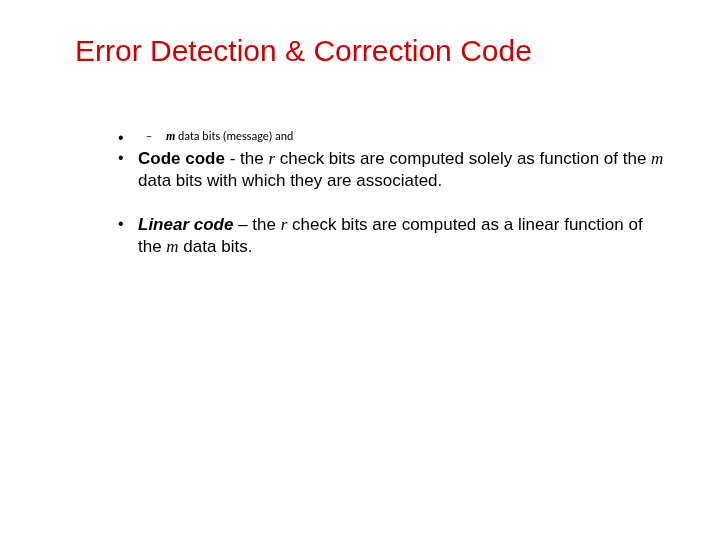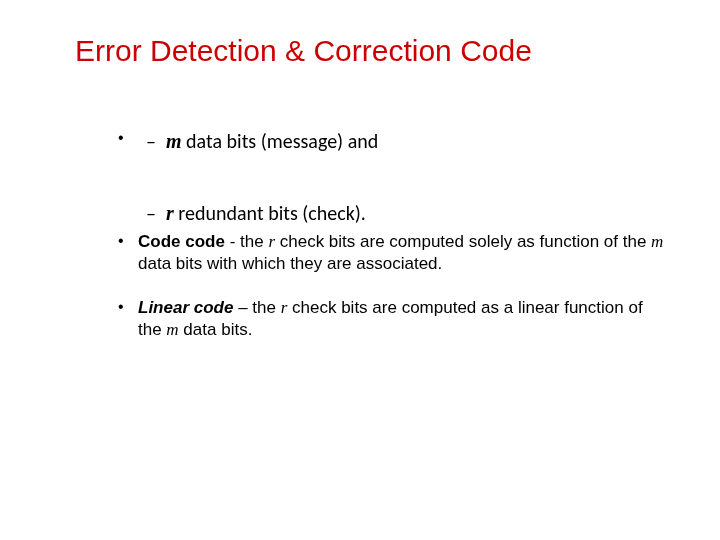--- a/index.html
+++ b/index.html
@@ -4,44 +4,41 @@
 <style>
   * { margin: 0; padding: 0; box-sizing: border-box; }
   html, body { width: 720px; height: 540px; background: #fff; font-family: Arial, Helvetica, sans-serif; color: #000; }
   .slide { width: 720px; height: 380px; padding: 34px 50px 40px 50px; position: relative; }
   .title { color: #cc0000; font-size: 30px; font-weight: 400; text-align: left; margin-left: 25px; margin-bottom: 60px; letter-spacing: 0px; }
   .content { padding-left: 60px; }
   ul.level1 { list-style: none; }
   ul.level1 > li { position: relative; padding-left: 28px; font-size: 17px; line-height: 1.3; margin-bottom: 4px; }
   ul.level1 > li::before { content: "•"; position: absolute; left: 8px; top: 0; font-size: 16px; }
   ul.level2 { list-style: none; margin-top: 4px; margin-bottom: 2px; }
-  ul.level2 > li { position: relative; padding-left: 28px; font-size: 20px; line-height: 1.35; font-family: Calibri, Arial, sans-serif; margin-top: 45px; }
+  ul.level2 > li { position: relative; padding-left: 28px; font-size: 12px; line-height: 1.35; font-family: Calibri, Arial, sans-serif; }
   ul.level2 > li::before { content: "–"; position: absolute; left: 8px; top: 0; }
   .gap { height: 18px; }
   b { font-weight: bold; }
   .ital { font-style: italic; font-weight: bold; font-family: Georgia, 'Times New Roman', serif; }
   .ital2 { font-style: italic; font-family: Georgia, 'Times New Roman', serif; }
 </style>
 </head>
 <body>
 
 <div class="slide">
   <h1 class="title">Error Detection &amp; Correction Code</h1>
 
   <div class="content">
     <ul class="level1">
 
 
       <li>
         <ul class="level2">
           <li>
             <span class="ital">m</span><span> data bits (message) and</span>
-          </li>
-          <li>
-            <span class="ital">r</span><span> redundant bits (check).</span>
           </li>
         </ul>
       </li>
 
       <li>
         <b>Code code</b><span> - the </span><span class="ital2">r</span><span> check bits are computed solely as function of the </span><span class="ital2">m</span><span> data bits with which they are associated.</span>
       </li>
 
     </ul>
 

